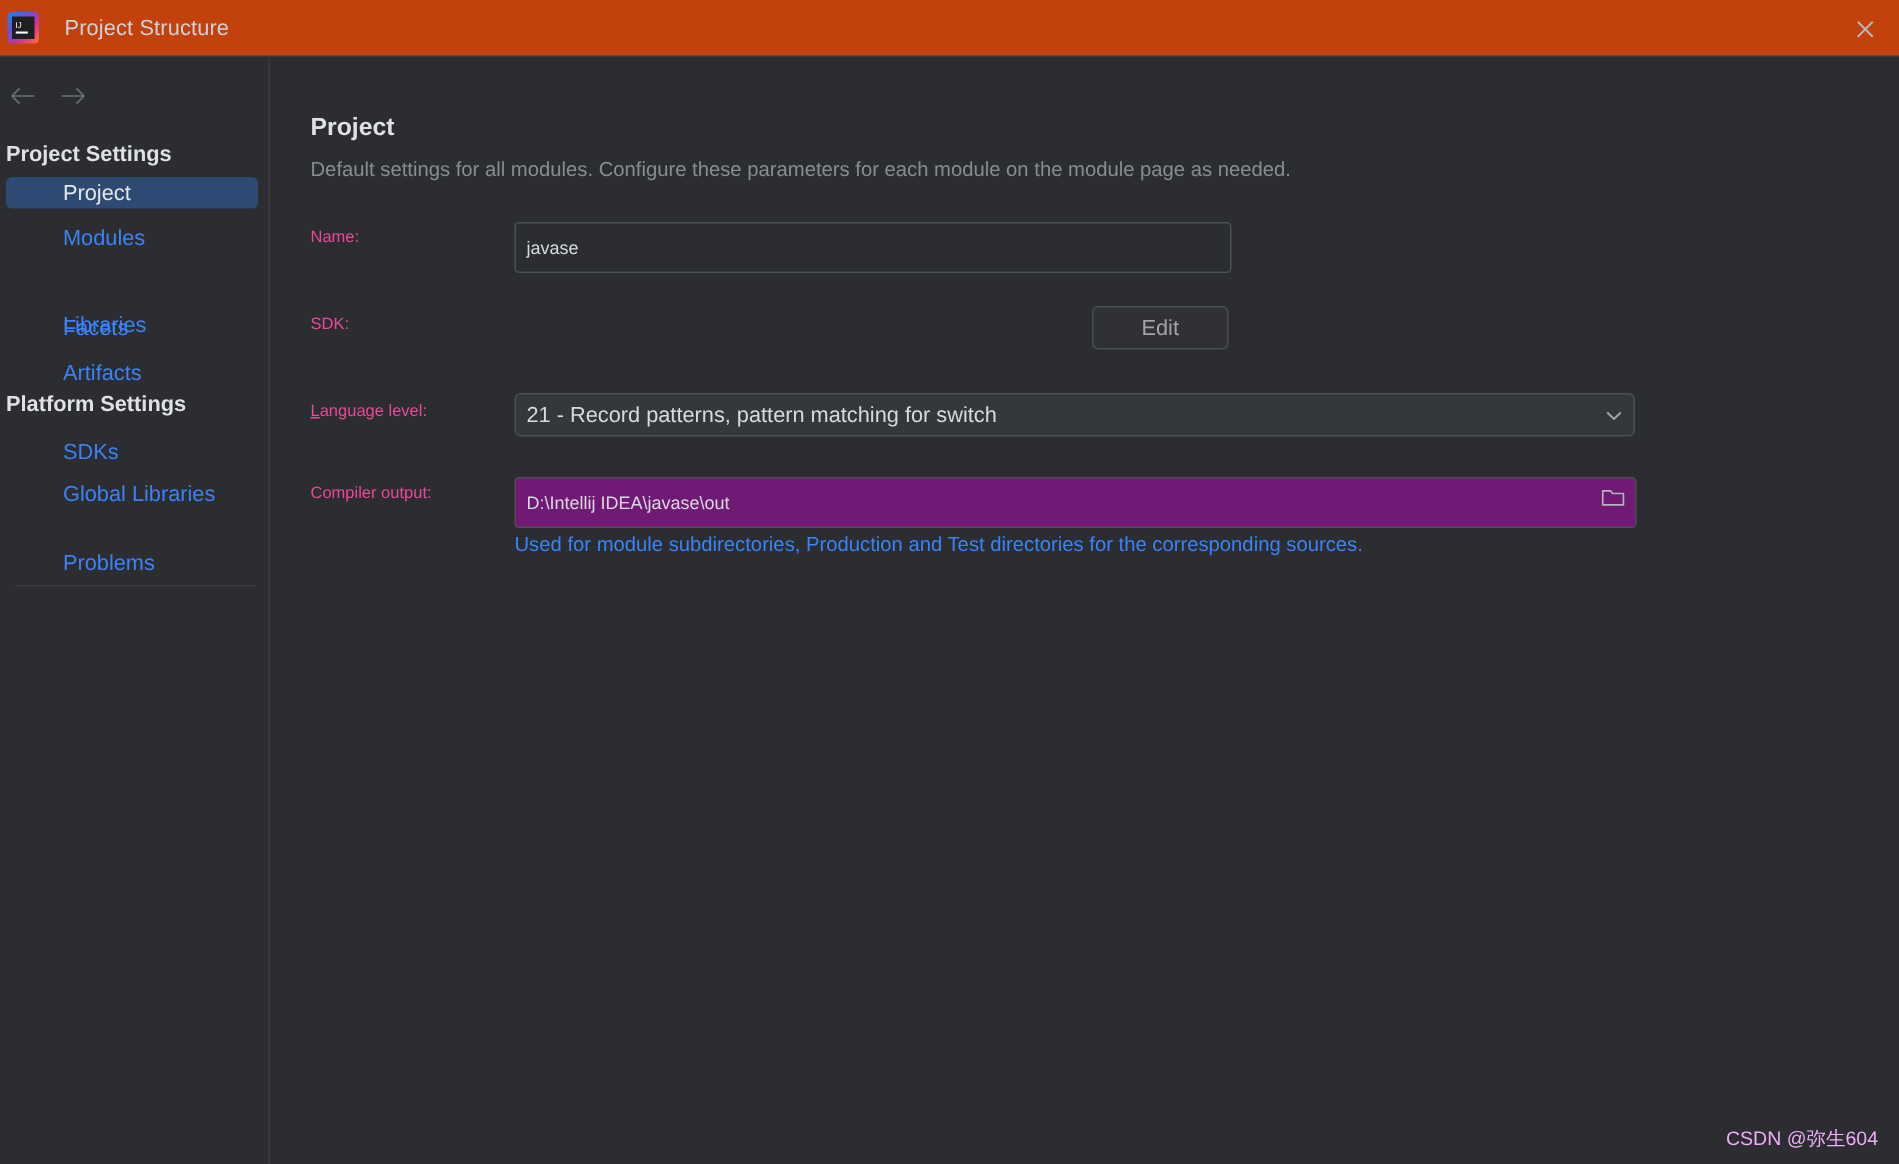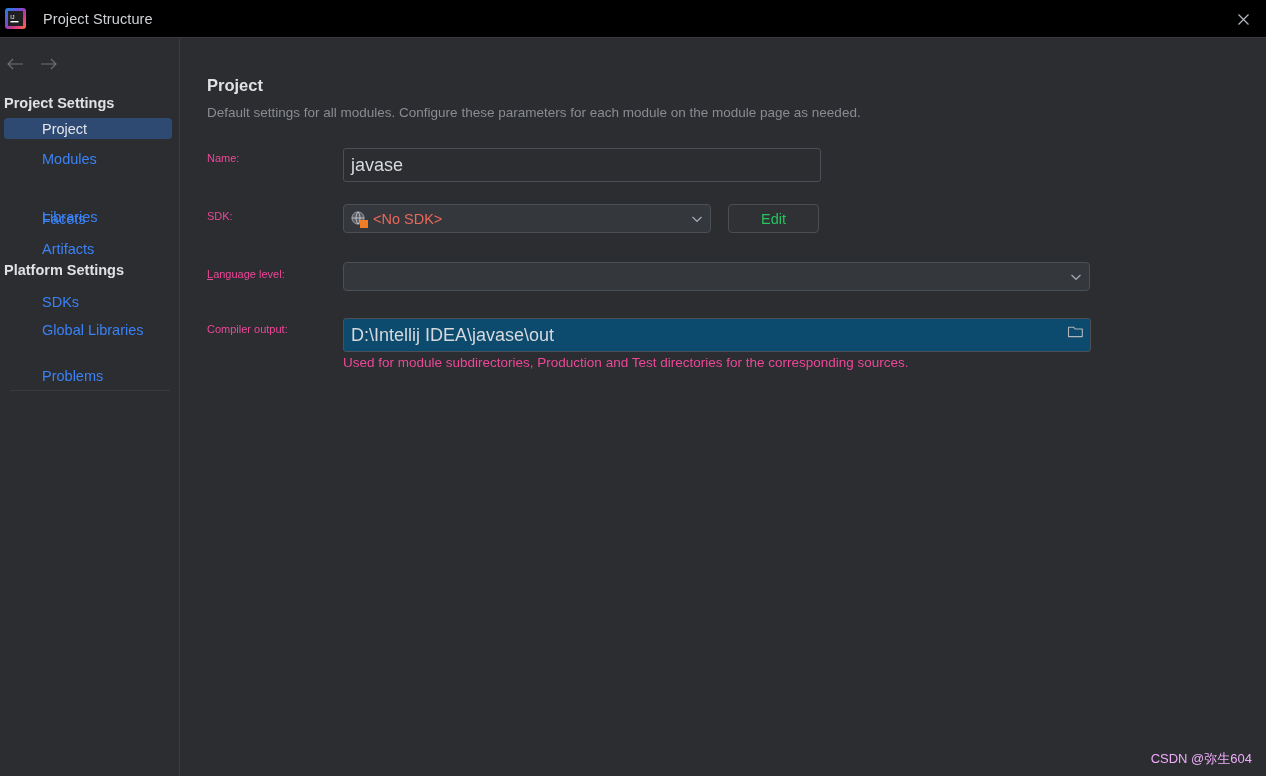--- a/index.html
+++ b/index.html
@@ -18,21 +18,21 @@
     width: 1266px;
     height: 776px;
     background: #2b2d30;
   }
 
   
   .titlebar {
     position: absolute;
     left: 0; top: 0;
     width: 1266px; height: 38px;
-    background: #000000;
+    background: #c2410c;
     border-bottom: 1px solid #393b40;
     display: flex;
     align-items: center;
     text-align: right;
   }
   .ij-logo {
     position: relative;
     margin-left: 5px;
     width: 21px; height: 21px;
     border-radius: 3px;
@@ -150,21 +150,21 @@
   .row-label .mnemonic { text-decoration: underline; }
 
   
   .text-input {
     position: absolute;
     background: #2b2d30;
     border: 1px solid #4b4f56;
     border-radius: 3px;
     color: #d6d9de;
     font-family: "Liberation Sans", sans-serif;
-    font-size: 18px;
+    font-size: 12px;
     padding: 16px 7px;
     display: flex;
     align-items: center;
   }
   #name-input {
     left: 162px; top: 110px;
     width: 478px; height: 27px;
   }
 
   
@@ -202,58 +202,58 @@
     color: #a3a7ad;
     display: flex; align-items: center;
   }
   .combo-arrow svg { display:block; }
 
   .btn {
     position: absolute;
     background: #2f3135;
     border: 1px solid #4a4d52;
     border-radius: 4px;
-    color: #22c55e;
+    color: #a3a3a3;
     font-family: "Liberation Sans", sans-serif;
     font-size: 14.5px;
     display: flex; align-items: center; justify-content: center;
   }
   #edit-btn {
     left: 547px; top: 166px;
     width: 91px; height: 29px;
   }
 
   #lang-combo {
     left: 162px; top: 224px;
     width: 747px; height: 29px;
   }
   #lang-combo .combo-text { font-size: 14.5px; color: #d6d9de; }
 
   
   #compiler-input {
     left: 162px; top: 280px;
     width: 748px; height: 26px;
-    background: #0c4a6e;
+    background: #701a75;
     border: 1px solid #4b4f56;
     padding-right: 30px;
   }
   .folder-btn {
     position: absolute;
     left: 880px; top: 281px;
     width: 28px; height: 24px;
     display: flex; align-items: center; justify-content: center;
     color: #b2b6bc;
   }
   .folder-btn svg { display:block; }
 
   .hint {
     position: absolute;
     left: 162px; top: 317px;
     font-size: 13.5px;
-    color: #ec4899;
+    color: #3b82f6;
     white-space: nowrap;
   }
 
   
   .watermark {
     position: absolute;
     right: 14px; bottom: 8px;
     font-size: 13px;
     color: #f0abfc;
     font-family: "Liberation Sans", sans-serif;
@@ -335,47 +335,33 @@
 
     <div class="page-title">Project</div>
     <div class="page-desc">Default settings for all modules. Configure these parameters for each module on the module page as needed.</div>
 
     <div class="row-label" style="left:26px;top:114px;">Name:</div>
     <div class="text-input" id="name-input">
       <span>javase</span>
     </div>
 
     <div class="row-label" style="left:26px;top:172px;">SDK:</div>
-    <div class="combo" id="sdk-combo">
-      <span class="sdk-icon">
-        <svg width="16" height="16" viewBox="0 0 16 16">
-          <circle cx="7" cy="7" r="6.1" fill="#5a5e64" stroke="#9ba0a6" stroke-width="1"></circle>
-          <path d="M1 7 H13 M7 1 C4.4 3.6 4.4 10.4 7 13 M7 1 C9.6 3.6 9.6 10.4 7 13" stroke="#c6cacf" stroke-width="0.9" fill="none"></path>
-        </svg>
-        <span class="warn"></span>
-      </span>
-      <span class="sdk-text">&lt;No SDK&gt;</span>
+    <div class="btn" id="edit-btn">
+      <span>Edit</span>
+    </div>
+
+    <div class="row-label" style="left:26px;top:230px;"><span class="mnemonic">L</span><span>anguage level:</span></div>
+    <div class="combo" id="lang-combo">
+      <span class="combo-text">21 - Record patterns, pattern matching for switch</span>
       <span class="combo-arrow">
         <svg width="12" height="8" viewBox="0 0 12 8">
           <path d="M1.5 2 L6 6.3 L10.5 2" stroke="#a3a7ad" stroke-width="1.3" fill="none"></path>
         </svg>
       </span>
     </div>
-    <div class="btn" id="edit-btn">
-      <span>Edit</span>
-    </div>
-
-    <div class="row-label" style="left:26px;top:230px;"><span class="mnemonic">L</span><span>anguage level:</span></div>
-    <div class="combo" id="lang-combo">
-      <span class="combo-arrow">
-        <svg width="12" height="8" viewBox="0 0 12 8">
-          <path d="M1.5 2 L6 6.3 L10.5 2" stroke="#a3a7ad" stroke-width="1.3" fill="none"></path>
-        </svg>
-      </span>
-    </div>
 
     <div class="row-label" style="left:26px;top:285px;">Compiler output:</div>
     <div class="text-input" id="compiler-input">
       <span>D:\Intellij IDEA\javase\out</span>
     </div>
     <div class="folder-btn">
       <svg width="17" height="15" viewBox="0 0 17 15">
         <path d="M1.5 3.2 H6.6 L8.1 5 H15.3 V12.6 H1.5 Z" stroke="#b2b6bc" stroke-width="1.1" fill="none" stroke-linejoin="round"></path>
       </svg>
     </div>

